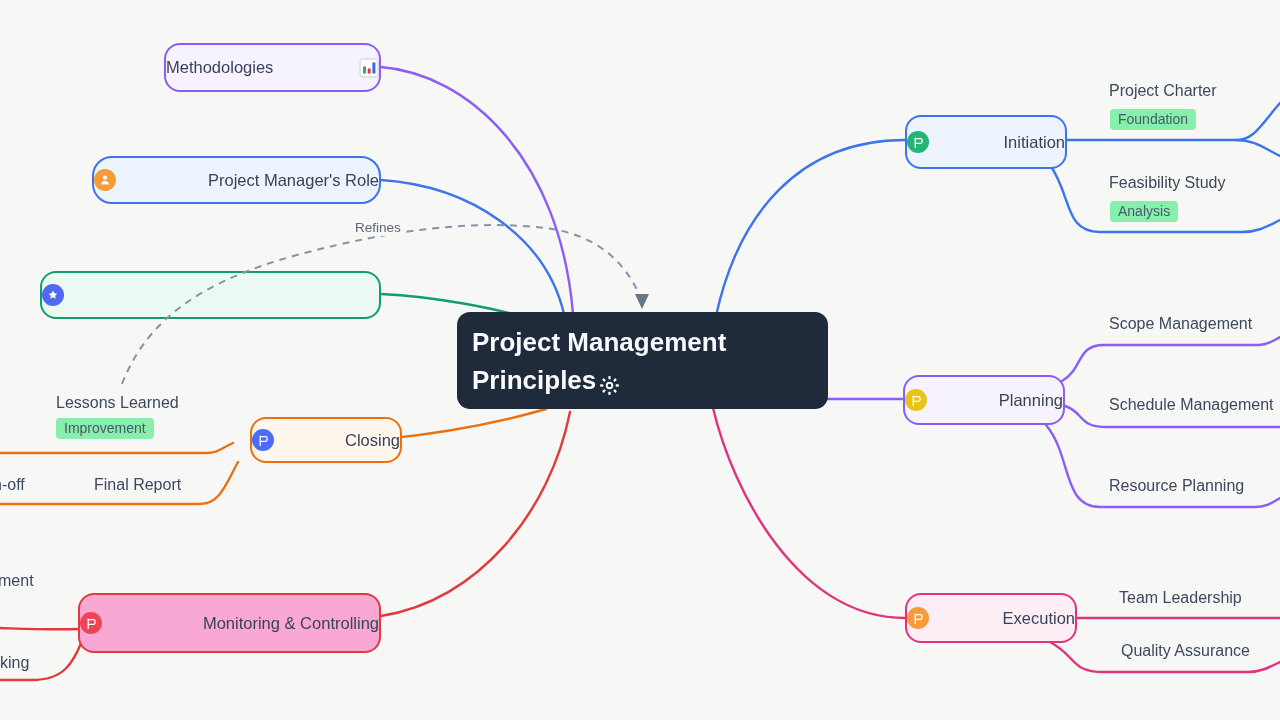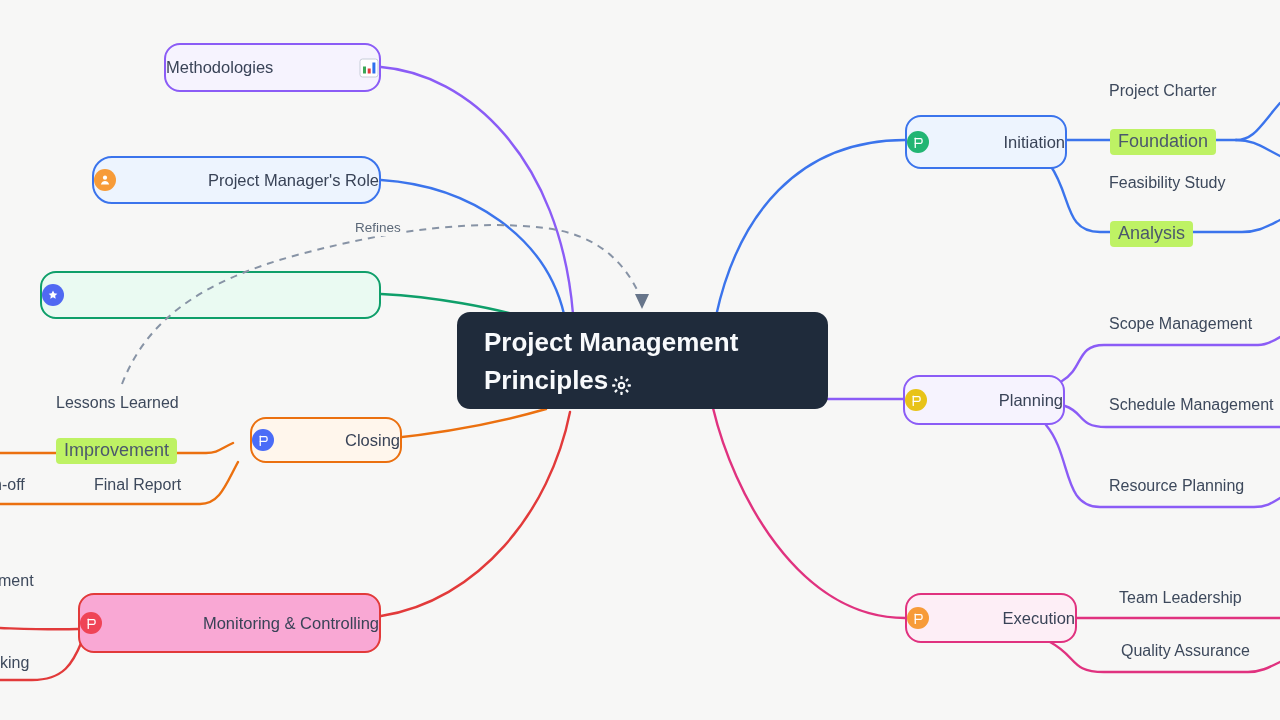--- a/index.html
+++ b/index.html
@@ -19,26 +19,26 @@
   .n-pmrole{left:92px;top:156px;width:289px;height:48px;border-color:#3b74ec;background:#edf4fe;border-radius:20px;}
   .n-keyconcepts{left:40px;top:271px;width:341px;height:48px;border-color:#0f9f6a;background:#eafaf2;}
   .n-closing{left:233px;top:417px;width:152px;height:46px;border-color:#eb700f;background:#fff6ec;margin-left:17px;}
   .n-monitoring{left:78px;top:593px;width:303px;height:60px;border-color:#e23a3a;background:#f9a8d4;}
   .n-initiation{left:905px;top:115px;width:162px;height:54px;border-color:#3b74ec;background:#edf4fe;}
   .n-planning{left:903px;top:375px;width:162px;height:50px;border-color:#8b5cf6;background:#f6f3fe;}
   .n-execution{left:905px;top:593px;width:172px;height:50px;border-color:#e0327f;background:#fdeef6;}
 
   .center-node{position:absolute;z-index:2;left:457px;top:312px;width:371px;height:97px;
                background:#1f2b3b;border-radius:13px;color:#f8fafc;font-weight:bold;
-               font-size:26px;line-height:38px;padding:11px 0 0 27px;box-sizing:border-box;}
+               font-size:26px;line-height:38px;padding:11px 0 0 15px;box-sizing:border-box;}
   .center-node .gear{vertical-align:-4px;margin-left:1px;}
 
   .child-label{position:absolute;z-index:2;font-size:16px;color:#3d495c;white-space:nowrap;}
-  .tag{position:absolute;z-index:2;font-size:18px;color:#4b586c;background:#bef264;
-       border-radius:4px;padding:2px 8px 3px;white-space:nowrap;margin-top:20px;}
+  .tag{position:absolute;z-index:2;font-size:14px;color:#4b586c;background:#86efac;
+       border-radius:4px;padding:2px 8px 3px;white-space:nowrap;}
   .refines{position:absolute;z-index:4;left:350px;top:219px;font-size:13.5px;color:#5b6878;
            background:#f7f7f6;padding:1px 5px;white-space:nowrap;}
 </style>
 </head>
 <body>
 
 <div class="stage">
 
   <svg class="layer edges" width="1280" height="720" viewBox="0 0 1280 720">
     <g fill="none" stroke-linecap="round" stroke-width="2.4">

